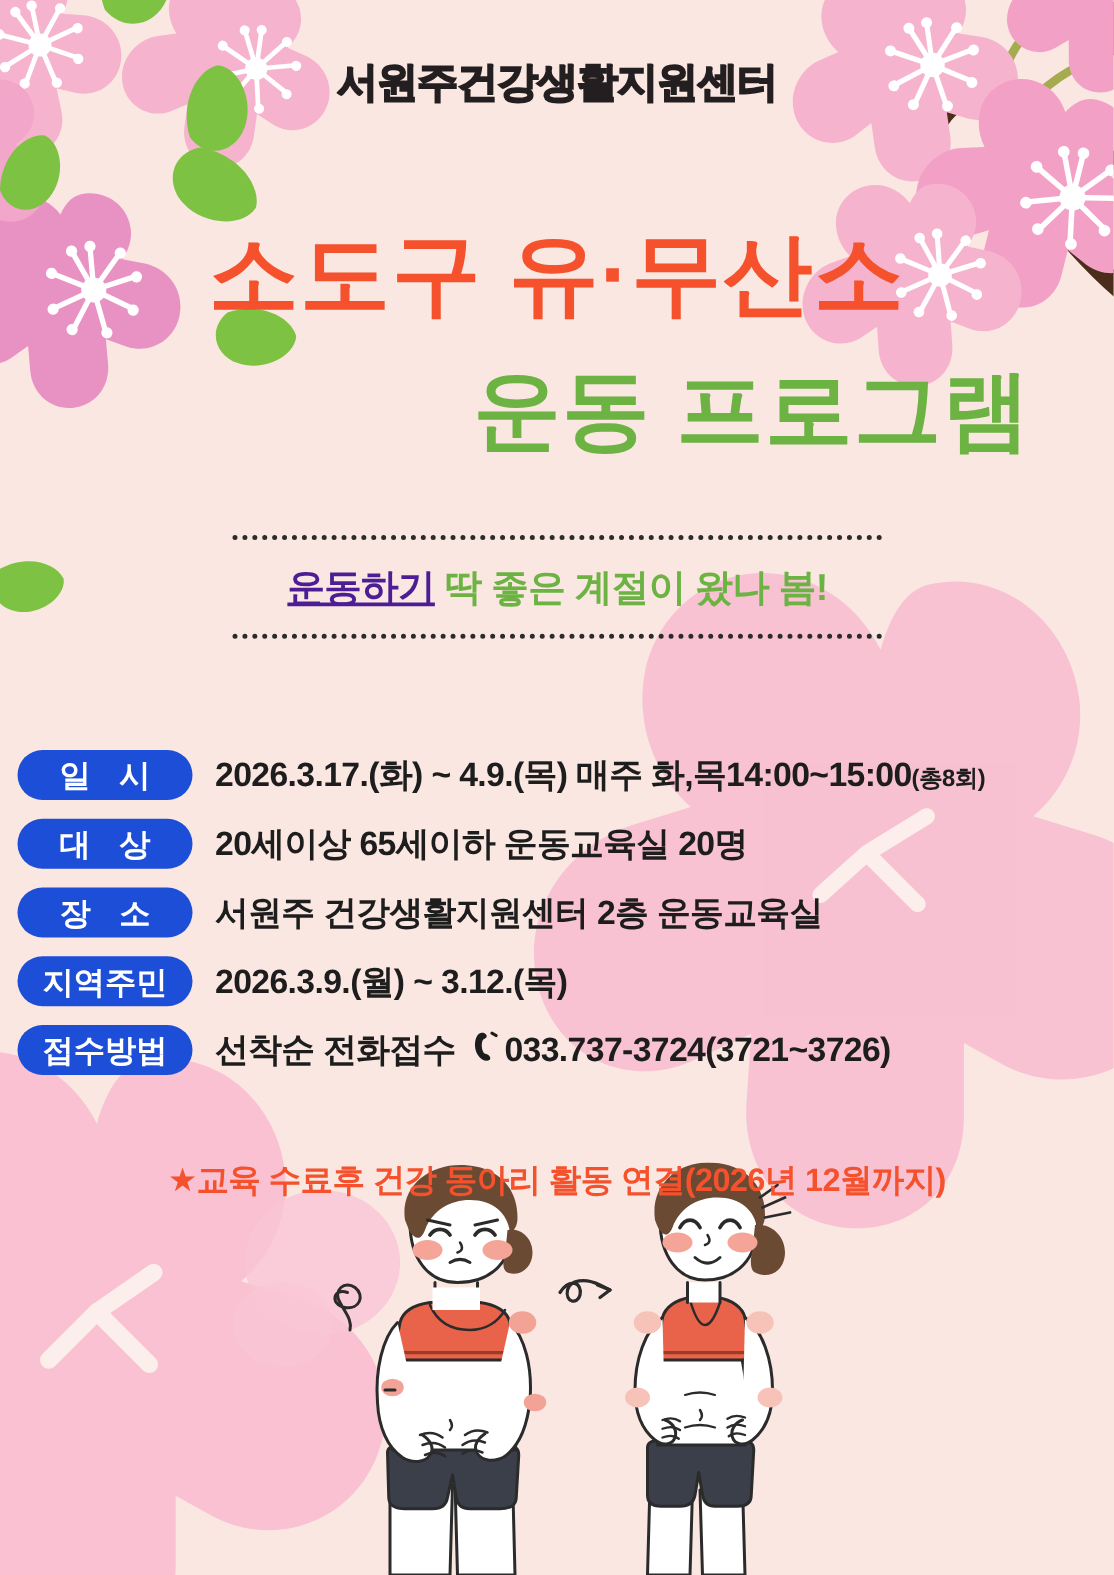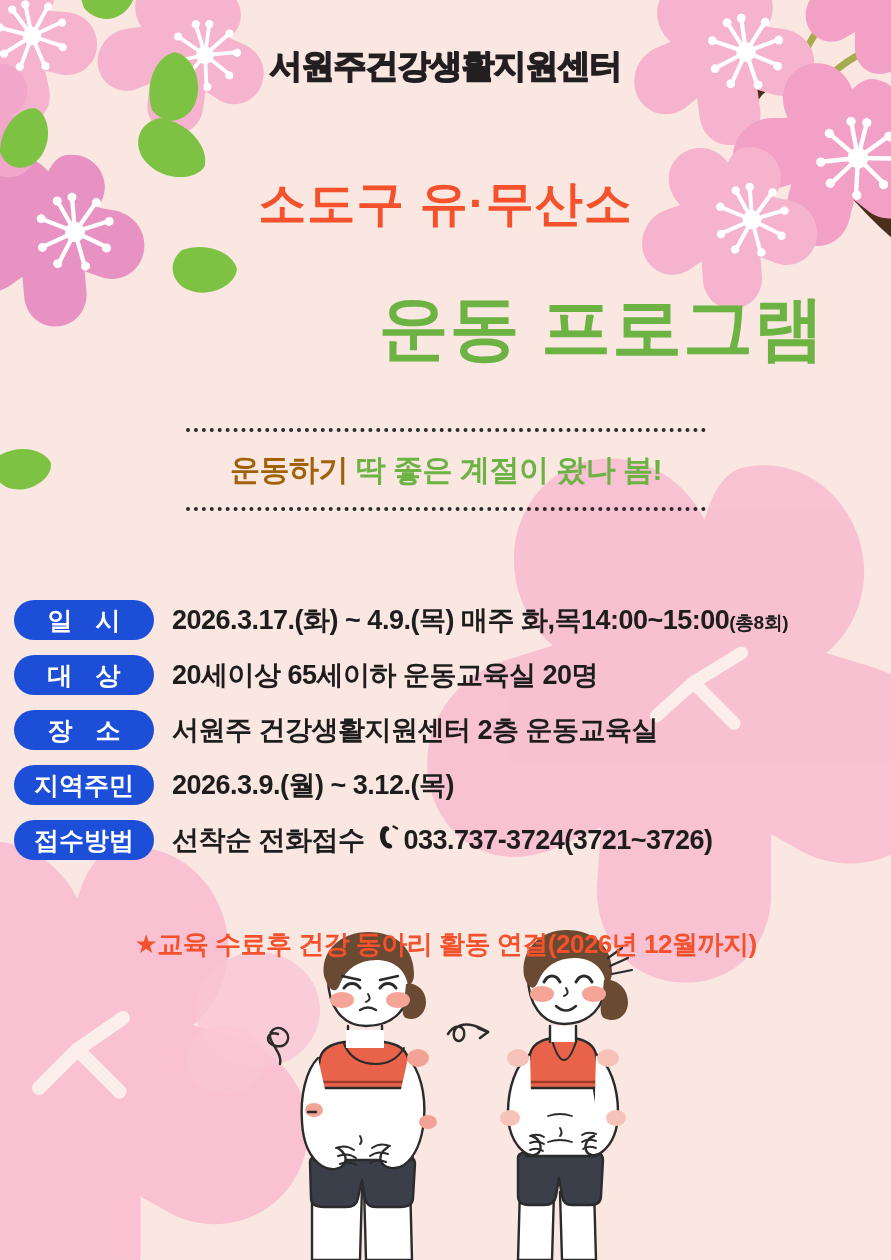--- a/index.html
+++ b/index.html
@@ -28,21 +28,21 @@
     letter-spacing:-1px;
     color:#231f20;
     -webkit-text-stroke:1.5px #231f20;
     z-index:40;
   }
 
   
   .title1{
     position:absolute;left:0;top:172px;width:891px;
     text-align:center;
-    font-size:48px;
+    font-size:72px;
     font-weight:800;
     letter-spacing:1px;
     color:#f4512c;
     z-index:40;
     white-space:nowrap;
   }
   .title2{
     position:absolute;left:0;top:282px;width:825px;
     text-align:right;
     font-size:70px;
@@ -65,21 +65,21 @@
     margin:0 auto;
     width:520px;
   }
   .subtitle{
     font-size:30px;
     font-weight:800;
     letter-spacing:-0.5px;
     padding:18px 0 16px 0;
     white-space:nowrap;
   }
-  .subtitle .s-orange{color:#a16207;}
+  .subtitle .s-orange{color:#4c1d95;text-decoration:underline;}
   .subtitle .s-green{color:#6cb344;}
 
   
   .info{
     position:absolute;left:14px;top:598px;width:877px;z-index:40;
   }
   .row{
     display:flex;
     align-items:center;
     height:44px;

